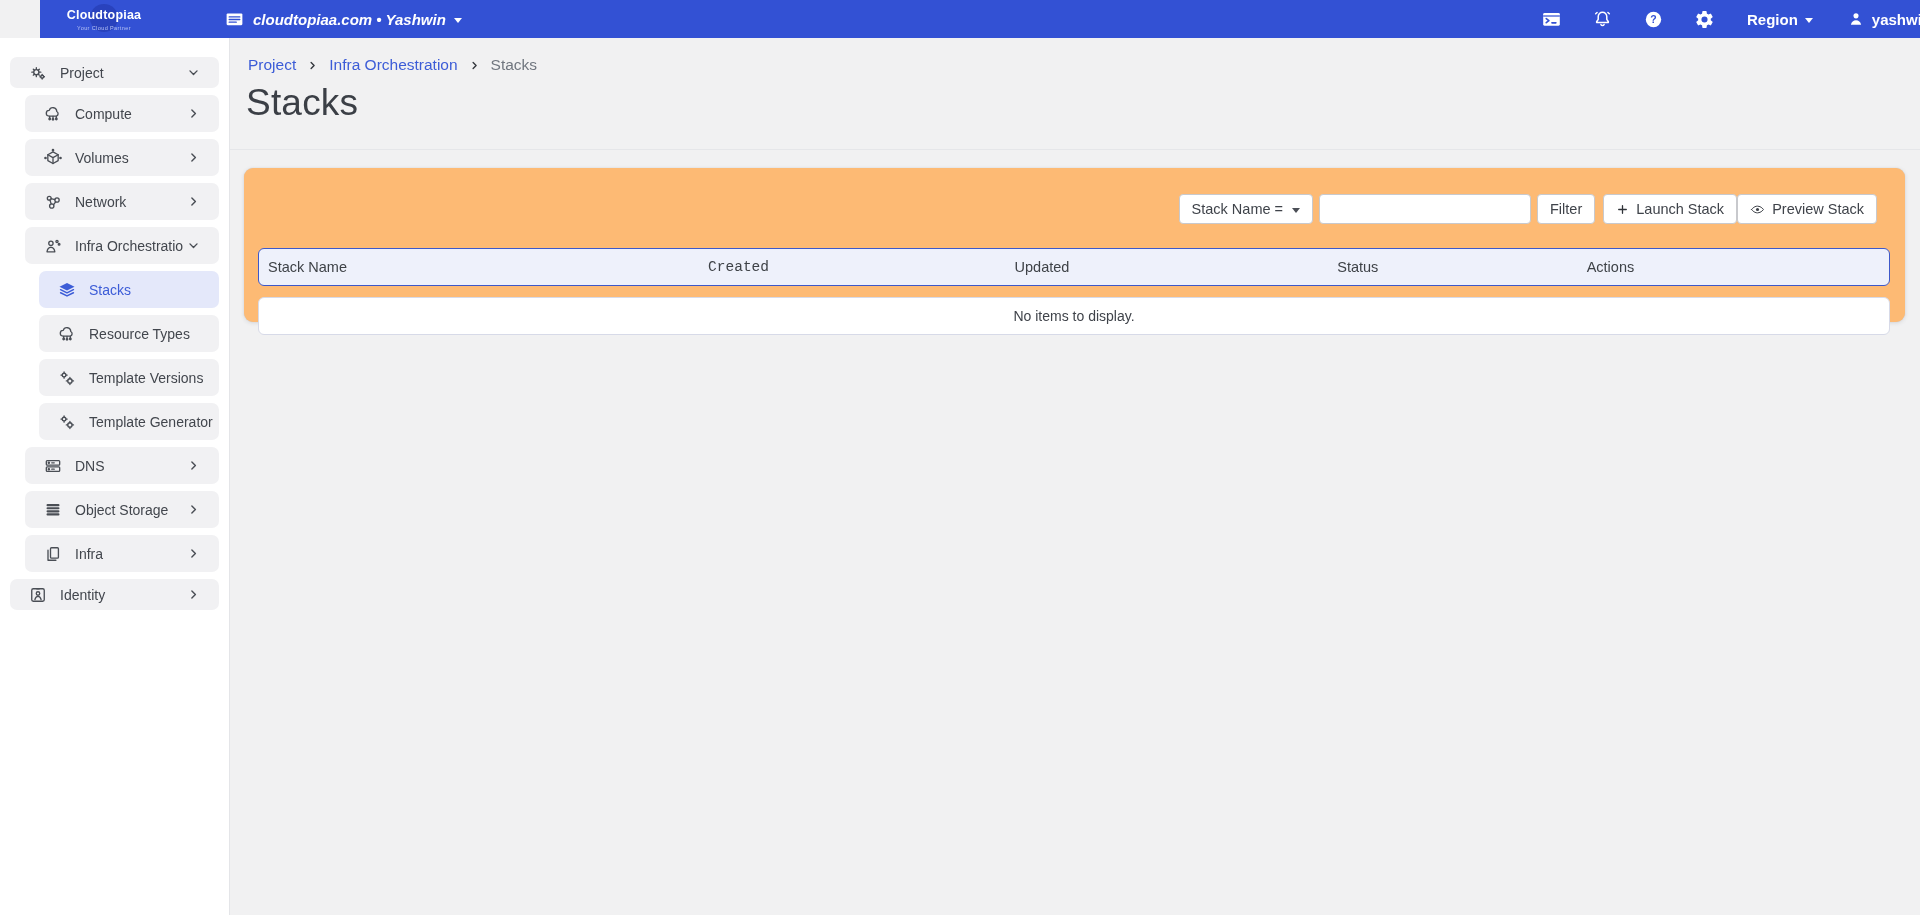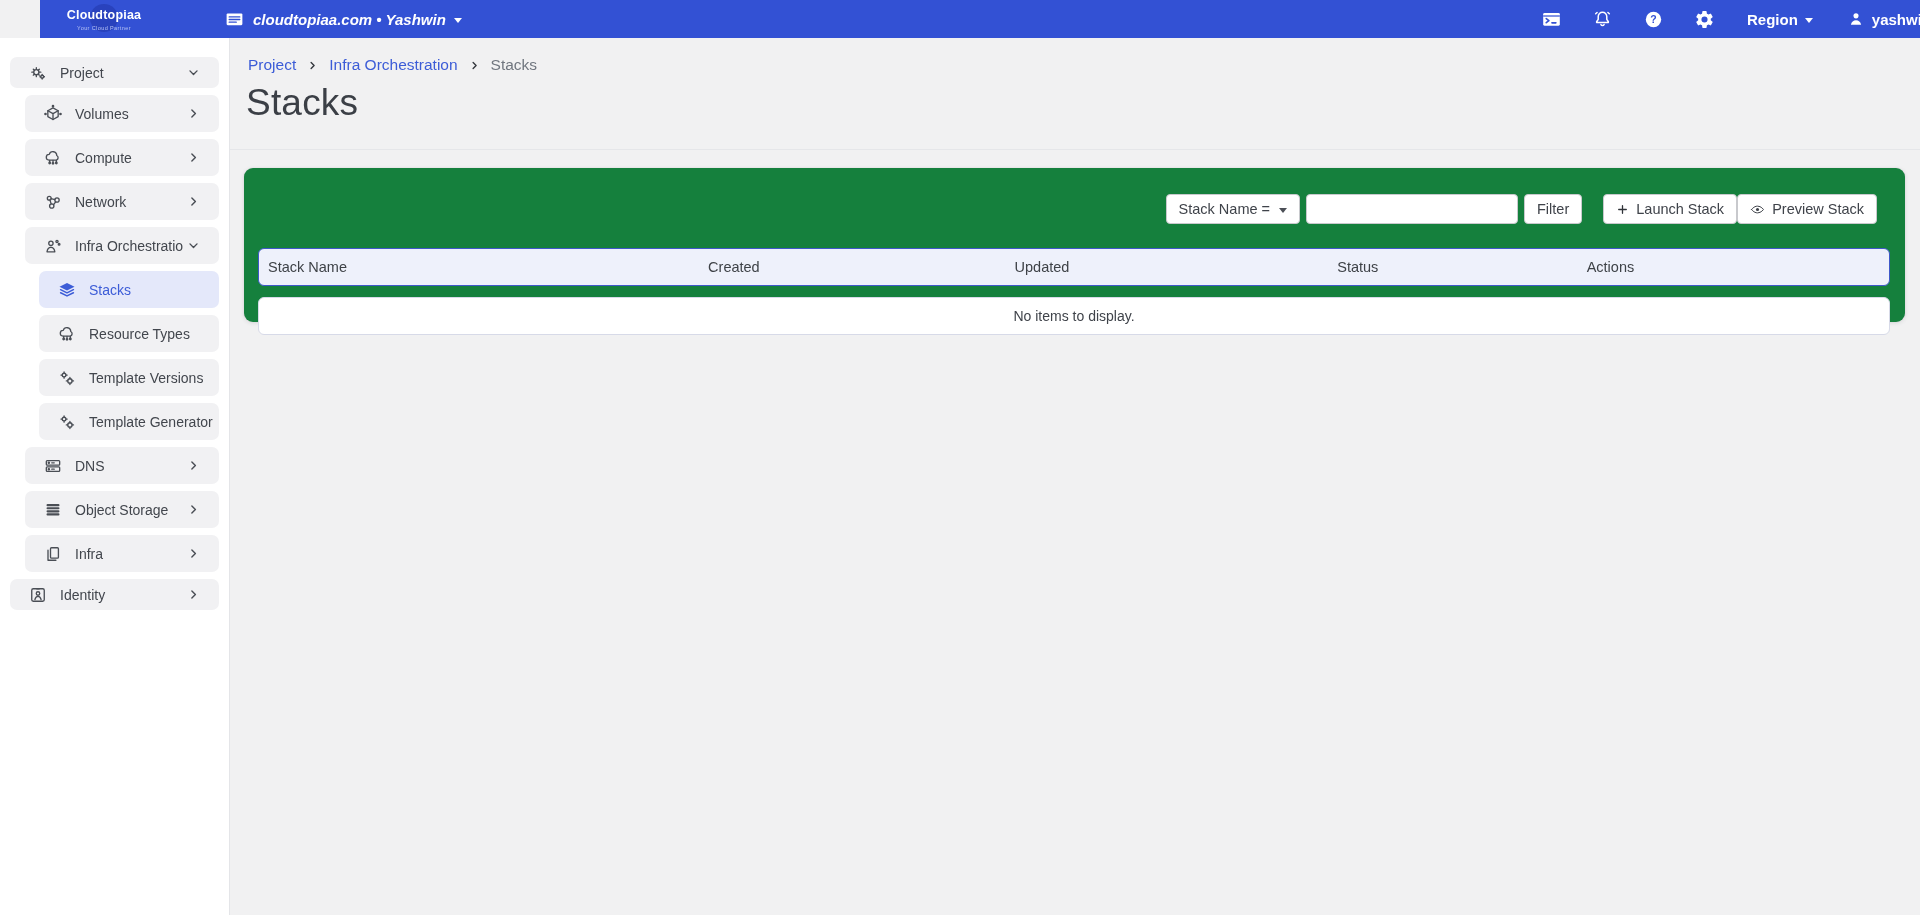--- a/index.html
+++ b/index.html
@@ -45,32 +45,32 @@
   
   .main{position:fixed;left:230px;top:38px;right:0;bottom:0;background:#f1f1f2;}
   .page-header{position:absolute;left:0;top:0;right:0;height:112px;border-bottom:1px solid #e5e6e9;}
   .breadcrumb{position:absolute;left:18px;top:18px;display:flex;align-items:center;gap:11px;font-size:15.5px;}
   .crumb-link{color:var(--accent-blue);text-decoration:none;cursor:pointer;}
   .crumb-current{color:#70767f;}
   .crumb-sep{color:#33373d;margin-top:1px;}
   .page-title{position:absolute;left:16px;top:44px;font-size:37px;font-weight:400;color:#3b3f46;letter-spacing:.2px;}
 
   
-  .card{position:absolute;left:14px;top:130px;right:15px;height:154px;background:#15803d;border-radius:9px;box-shadow:0 1px 4px rgba(55,60,70,.14),0 0 1px rgba(55,60,70,.18);}
+  .card{position:absolute;left:14px;top:130px;right:15px;height:154px;background:#fdba74;border-radius:9px;box-shadow:0 1px 4px rgba(55,60,70,.14),0 0 1px rgba(55,60,70,.18);}
   .toolbar{position:absolute;top:26px;right:28px;display:flex;align-items:center;}
   .btn{height:30px;display:inline-flex;align-items:center;justify-content:center;gap:7px;background:#fff;border:1px solid #c8c9cd;border-radius:4px;font-family:inherit;font-size:14.5px;color:#3f434a;padding:0 12px;cursor:pointer;white-space:nowrap;}
   .btn .caret{color:#4b4f56;margin-left:2px;}
   .filter-input{width:212px;height:30px;border:1px solid #c8c9cd;border-radius:4px;margin-left:6px;padding:0 8px;font-family:inherit;font-size:14.5px;color:#3f434a;outline:none;background:#fff;}
-  .gap6{margin-left:6px;} .gap8{margin-left:21px;} .gap5{}
+  .gap6{margin-left:6px;} .gap8{margin-left:8px;} .gap5{}
   .plus-ic{color:#2f3338;}
   .eye-ic{color:#3f434a;}
 
   .table-header{position:absolute;left:14px;right:15px;top:80px;height:38px;background:var(--th-bg);border:1px solid var(--th-border);border-radius:6px;display:flex;align-items:center;}
   .th{font-size:14.5px;color:#3e4247;padding-left:9px;white-space:nowrap;overflow:hidden;}
-  .col-0{width:27.0%;} .col-1{width:18.8%;} .col-2{width:19.8%;} .col-3{width:15.3%;} .col-4{width:19.1%;}
+  .col-0{width:27.0%;} .col-1{width:18.8%;font-family:Liberation Mono, monospace;} .col-2{width:19.8%;} .col-3{width:15.3%;} .col-4{width:19.1%;}
   .empty-row{position:absolute;left:14px;right:15px;top:129px;height:38px;background:#fff;border:1px solid #d7dae8;border-radius:6px;display:flex;align-items:center;justify-content:center;font-size:14px;color:#3f434a;}
 </style>
 </head>
 <body>
 
 <header class="navbar">
   <div class="brand">
     <div class="brand-circle"></div>
     <div class="brand-name">Cloudtopiaa</div>
     <div class="brand-tagline">Your Cloud Partner</div>
@@ -151,45 +151,45 @@
         <span class="side-label">Project</span>
         <span class="side-chev icon">
           <svg width="13" height="13" viewBox="0 0 24 24" fill="none" stroke="currentColor" stroke-width="1.6" stroke-linecap="round" stroke-linejoin="round">
             <path d="M5.5 9L12 15.5 18.5 9" stroke-width="2.6"></path>
           </svg>
         </span>
       </div>
       <div class="side-item level-2">
         <span class="icon">
           <svg width="20" height="20" viewBox="0 0 24 24" fill="none" stroke="currentColor" stroke-width="1.6" stroke-linecap="round" stroke-linejoin="round">
+            <path d="M7.2 14.5a3.4 3.4 0 0 1 .3-6.8A4.6 4.6 0 0 1 16.5 9a3 3 0 0 1-.4 5.5H7.2z"></path>
+            <path d="M8 14.8v2M12 14.8v2.4M16 14.8v2"></path>
+            <circle cx="8" cy="18" r=".9"></circle>
+            <circle cx="12" cy="18.4" r=".9"></circle>
+            <circle cx="16" cy="18" r=".9"></circle>
+          </svg>
+        </span>
+        <span class="side-label">Compute</span>
+        <span class="side-chev icon">
+          <svg width="13" height="13" viewBox="0 0 24 24" fill="none" stroke="currentColor" stroke-width="1.6" stroke-linecap="round" stroke-linejoin="round">
+            <path d="M9 5.5L15.5 12 9 18.5" stroke-width="2.6"></path>
+          </svg>
+        </span>
+      </div>
+      <div class="side-item level-2">
+        <span class="icon">
+          <svg width="20" height="20" viewBox="0 0 24 24" fill="none" stroke="currentColor" stroke-width="1.6" stroke-linecap="round" stroke-linejoin="round">
             <path d="M12 4.6l6.2 3.5v7L12 18.6l-6.2-3.5v-7z"></path>
             <path d="M12 11.6l6.2-3.5M12 11.6L5.8 8.1M12 11.6v7"></path>
             <circle cx="3" cy="12" r=".8"></circle>
             <circle cx="21" cy="12" r=".8"></circle>
             <circle cx="12" cy="2.6" r=".8"></circle>
           </svg>
         </span>
         <span class="side-label">Volumes</span>
-        <span class="side-chev icon">
-          <svg width="13" height="13" viewBox="0 0 24 24" fill="none" stroke="currentColor" stroke-width="1.6" stroke-linecap="round" stroke-linejoin="round">
-            <path d="M9 5.5L15.5 12 9 18.5" stroke-width="2.6"></path>
-          </svg>
-        </span>
-      </div>
-      <div class="side-item level-2">
-        <span class="icon">
-          <svg width="20" height="20" viewBox="0 0 24 24" fill="none" stroke="currentColor" stroke-width="1.6" stroke-linecap="round" stroke-linejoin="round">
-            <path d="M7.2 14.5a3.4 3.4 0 0 1 .3-6.8A4.6 4.6 0 0 1 16.5 9a3 3 0 0 1-.4 5.5H7.2z"></path>
-            <path d="M8 14.8v2M12 14.8v2.4M16 14.8v2"></path>
-            <circle cx="8" cy="18" r=".9"></circle>
-            <circle cx="12" cy="18.4" r=".9"></circle>
-            <circle cx="16" cy="18" r=".9"></circle>
-          </svg>
-        </span>
-        <span class="side-label">Compute</span>
         <span class="side-chev icon">
           <svg width="13" height="13" viewBox="0 0 24 24" fill="none" stroke="currentColor" stroke-width="1.6" stroke-linecap="round" stroke-linejoin="round">
             <path d="M9 5.5L15.5 12 9 18.5" stroke-width="2.6"></path>
           </svg>
         </span>
       </div>
       <div class="side-item level-2">
         <span class="icon">
           <svg width="20" height="20" viewBox="0 0 24 24" fill="none" stroke="currentColor" stroke-width="1.6" stroke-linecap="round" stroke-linejoin="round">
             <circle cx="7.5" cy="7.5" r="2.3"></circle>

